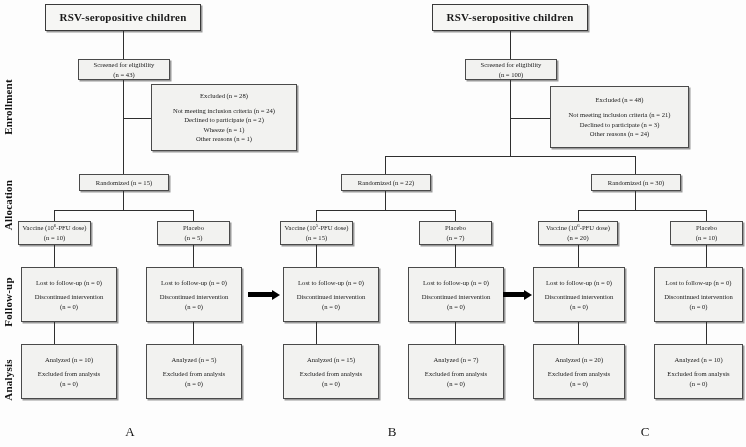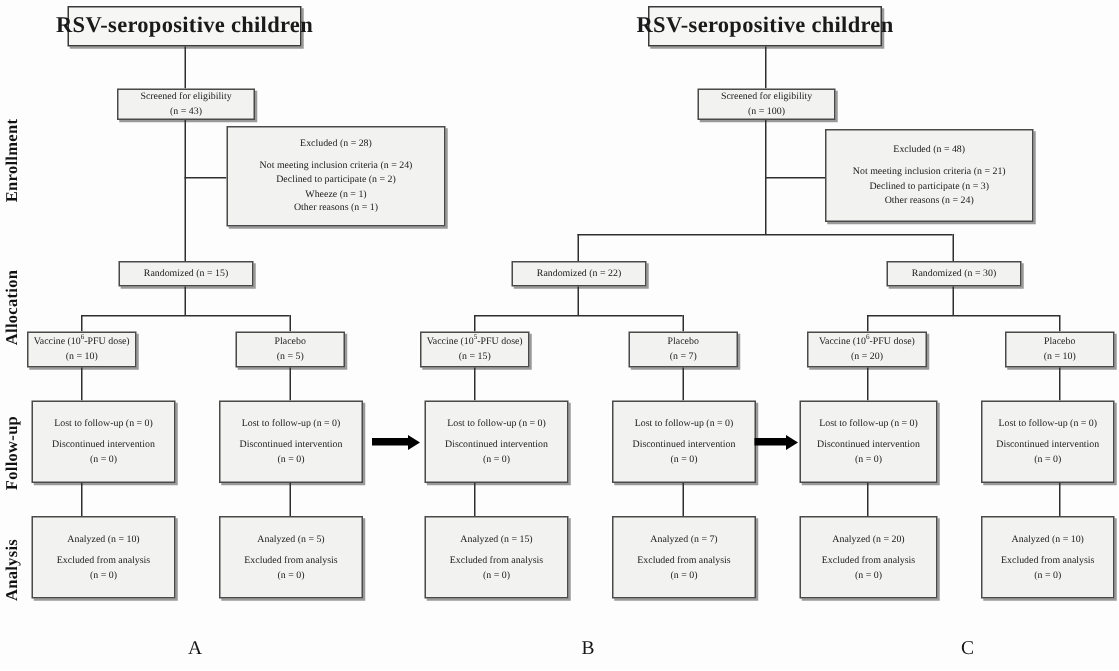--- a/index.html
+++ b/index.html
@@ -48,21 +48,21 @@
     color: #1a1a1a;
     padding: 2px 3px;
   }
   .box .line { display: block; white-space: nowrap; }
   .box .gap  { height: 5px; }
 
   .box.title {
     background: #f6f6f4;
     border: 1.4px solid #3a3a3a;
     font-weight: bold;
-    font-size: 15px;
+    font-size: 11px;
     letter-spacing: 0.2px;
   }
 
   .box.wrapy { font-size: 6.6px; }
 
   sup { font-size: 0.72em; vertical-align: super; line-height: 0; }
 
   
   .vline {
     position: absolute;

